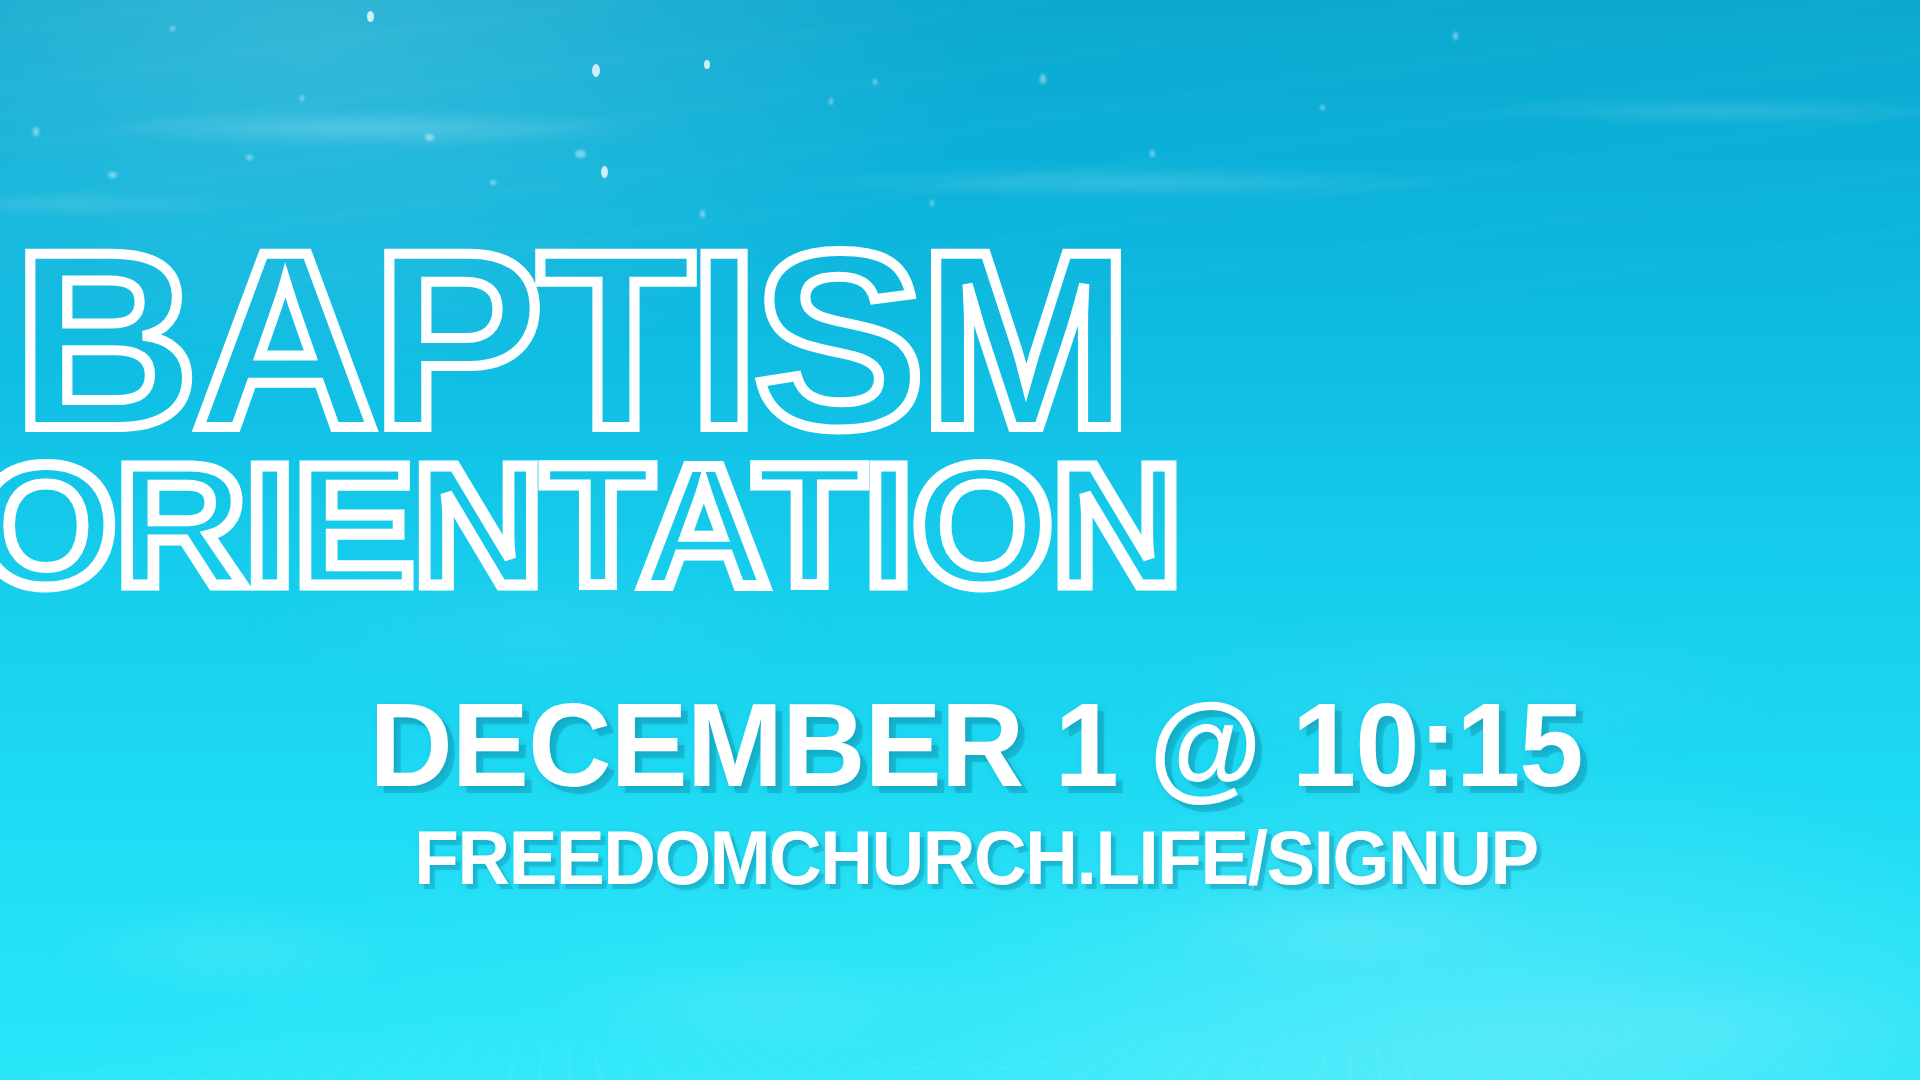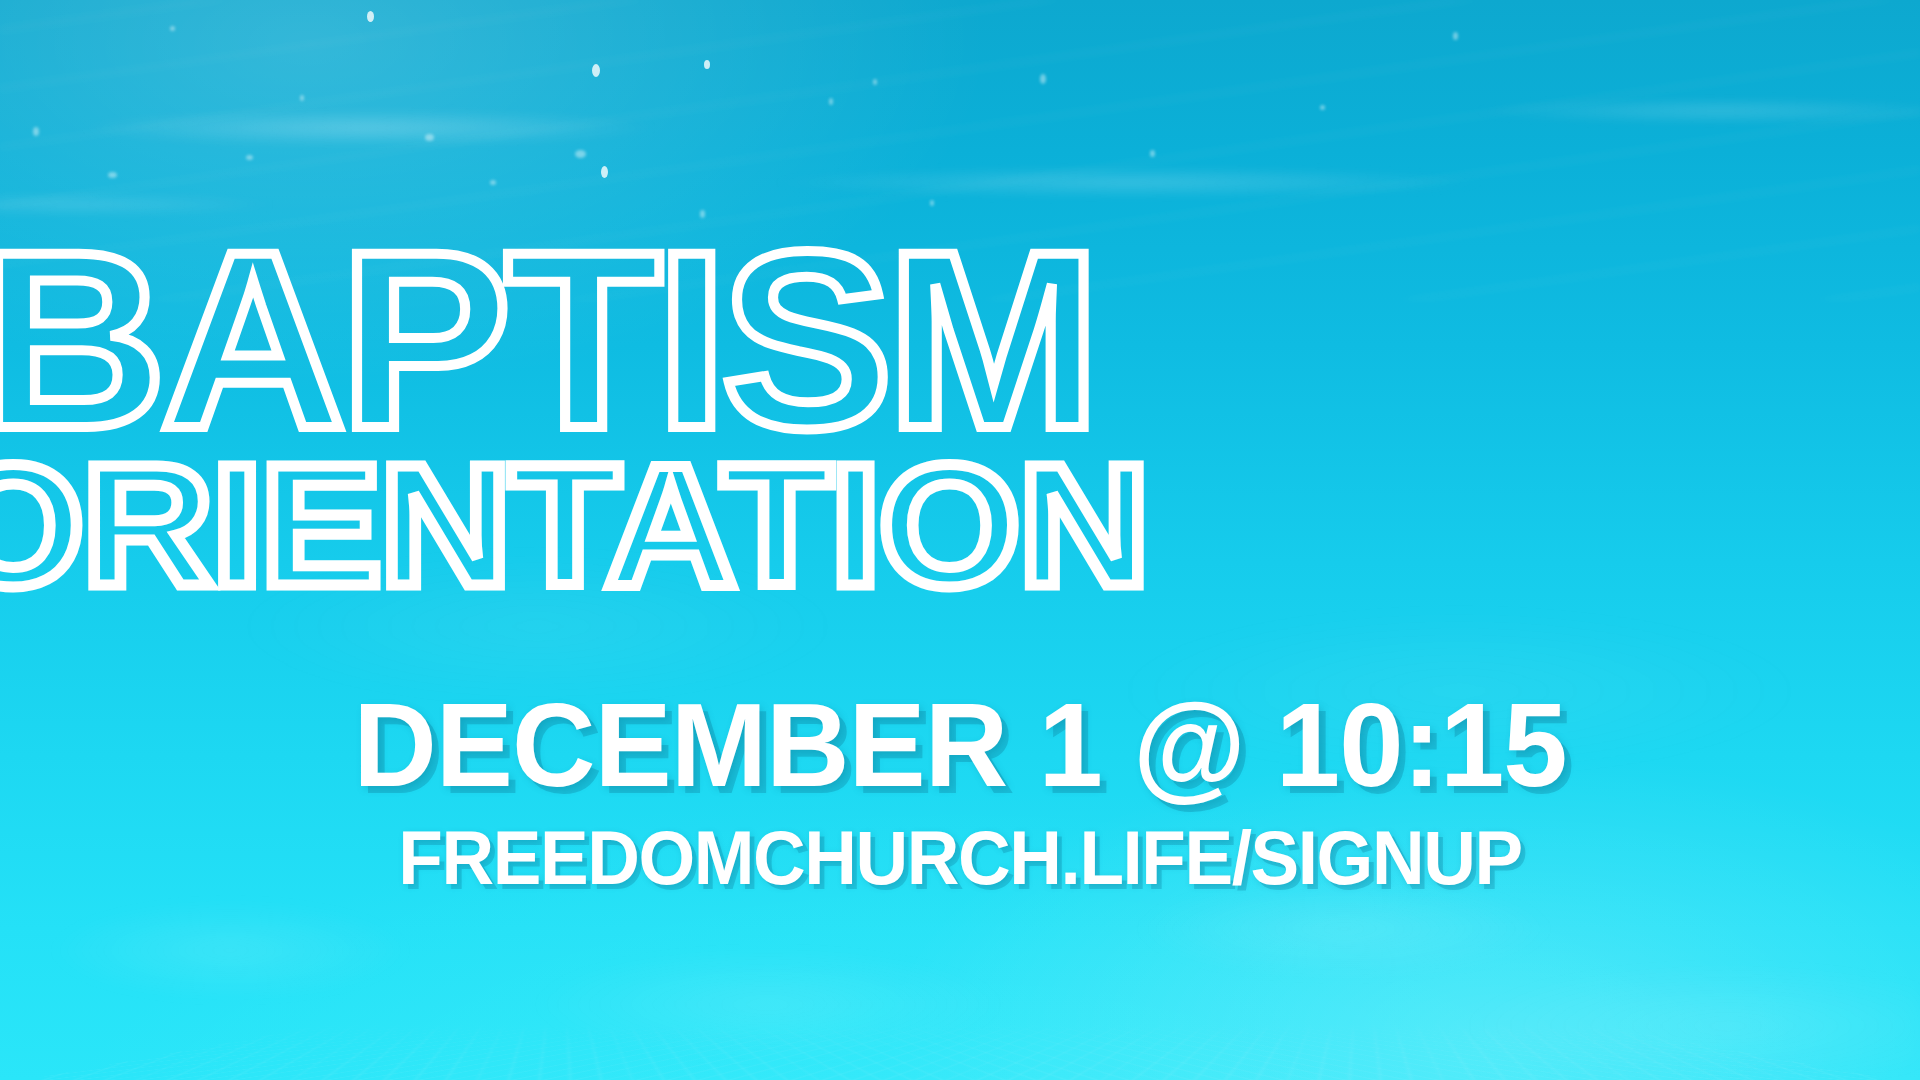--- a/index.html
+++ b/index.html
@@ -115,20 +115,21 @@
   .bubble.soft { background: rgba(255,255,255,0.42); filter: blur(1.6px); }
 
   
   #content {
     position: absolute;
     inset: 0;
     display: flex;
     flex-direction: column;
     align-items: center;
     justify-content: flex-start;
+    margin-left: 32px;
   }
 
   
   .outline-line {
     display: block;
     color: transparent;
     -webkit-text-stroke: 10px #ffffff;
     text-transform: uppercase;
     font-weight: bold;
     font-family: "Liberation Sans", sans-serif;

